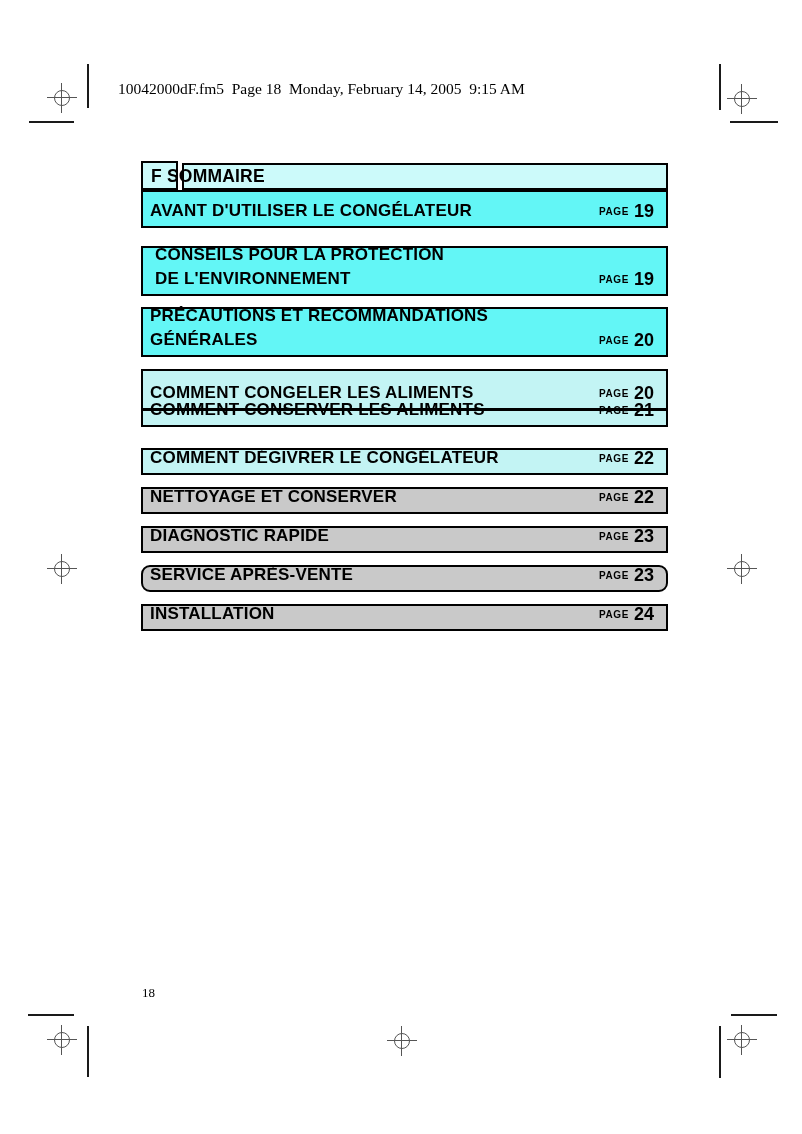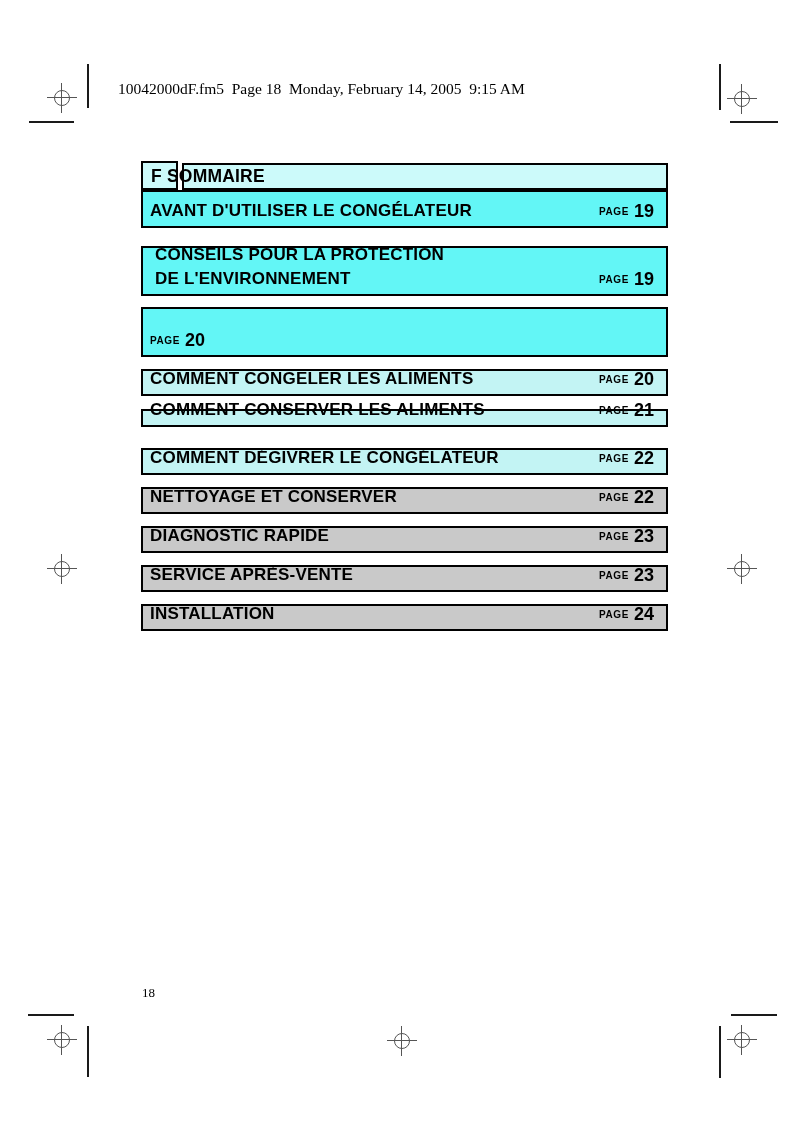--- a/index.html
+++ b/index.html
@@ -140,27 +140,29 @@
   <div class="toc-box tone-bright" style="top:246px; height:50px;padding-left:12px;">
     <div class="toc-title">CONSEILS POUR LA PROTECTION
 DE L'ENVIRONNEMENT</div>
     <div class="toc-page">
       <span class="page-word">PAGE</span>
       <span class="page-num">19</span>
     </div>
   </div>
 
   <div class="toc-box tone-bright" style="top:307px; height:50px;">
+    <div class="toc-title">PRÉCAUTIONS ET RECOMMANDATIONS
+GÉNÉRALES</div>
     <div class="toc-page">
       <span class="page-word">PAGE</span>
       <span class="page-num">20</span>
     </div>
   </div>
 
-  <div class="toc-box tone-pale" style="top:369px; height:27px;gap:40px;">
+  <div class="toc-box tone-pale" style="top:369px; height:41px;gap:40px;">
     <div class="toc-title">COMMENT CONGELER LES ALIMENTS</div>
     <div class="toc-page">
       <span class="page-word">PAGE</span>
       <span class="page-num">20</span>
     </div>
   </div>
 
   <div class="toc-box tone-pale" style="top:409px; height:18px;">
     <div class="toc-title">COMMENT CONSERVER LES ALIMENTS</div>
     <div class="toc-page">
@@ -186,21 +188,21 @@
   </div>
 
   <div class="toc-box tone-gray" style="top:526px; height:27px;gap:20px;">
     <div class="toc-title">DIAGNOSTIC RAPIDE</div>
     <div class="toc-page">
       <span class="page-word">PAGE</span>
       <span class="page-num">23</span>
     </div>
   </div>
 
-  <div class="toc-box tone-gray" style="top:565px; height:27px;">
+  <div class="toc-box tone-gray" style="top:565px; height:27px;border-radius:9px;">
     <div class="toc-title">SERVICE APRÈS-VENTE</div>
     <div class="toc-page">
       <span class="page-word">PAGE</span>
       <span class="page-num">23</span>
     </div>
   </div>
 
   <div class="toc-box tone-gray" style="top:604px; height:27px;">
     <div class="toc-title">INSTALLATION</div>
     <div class="toc-page">

